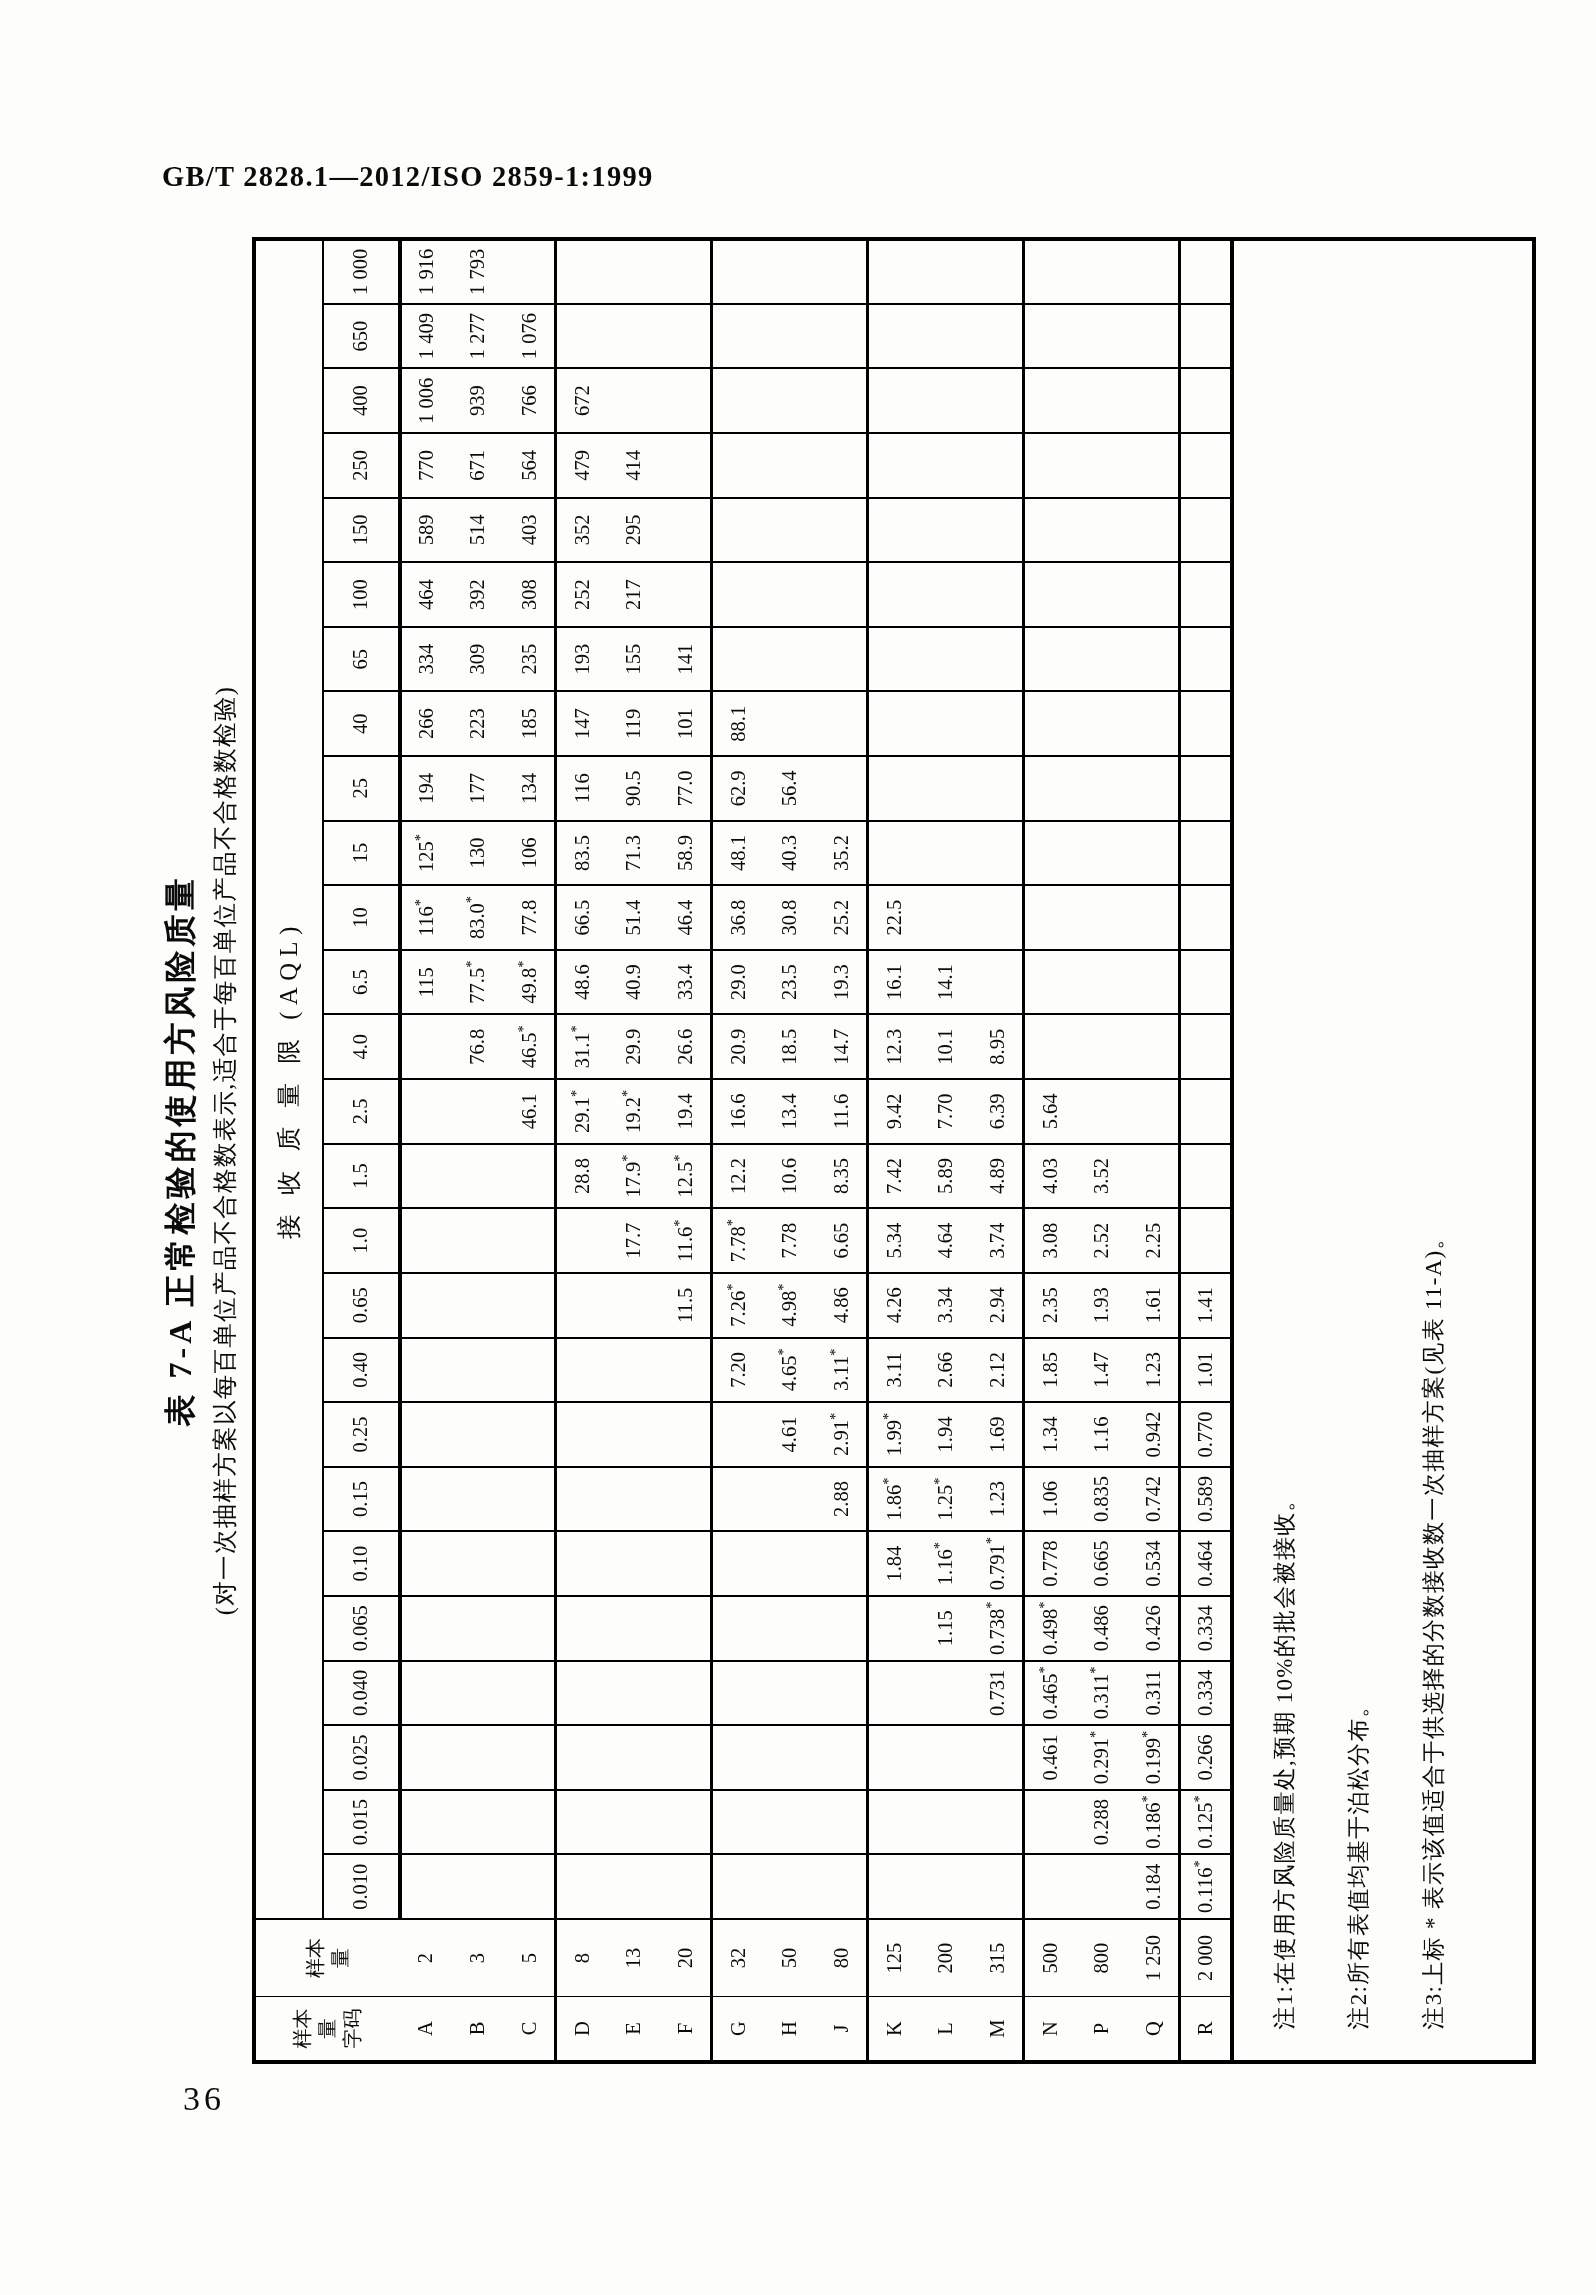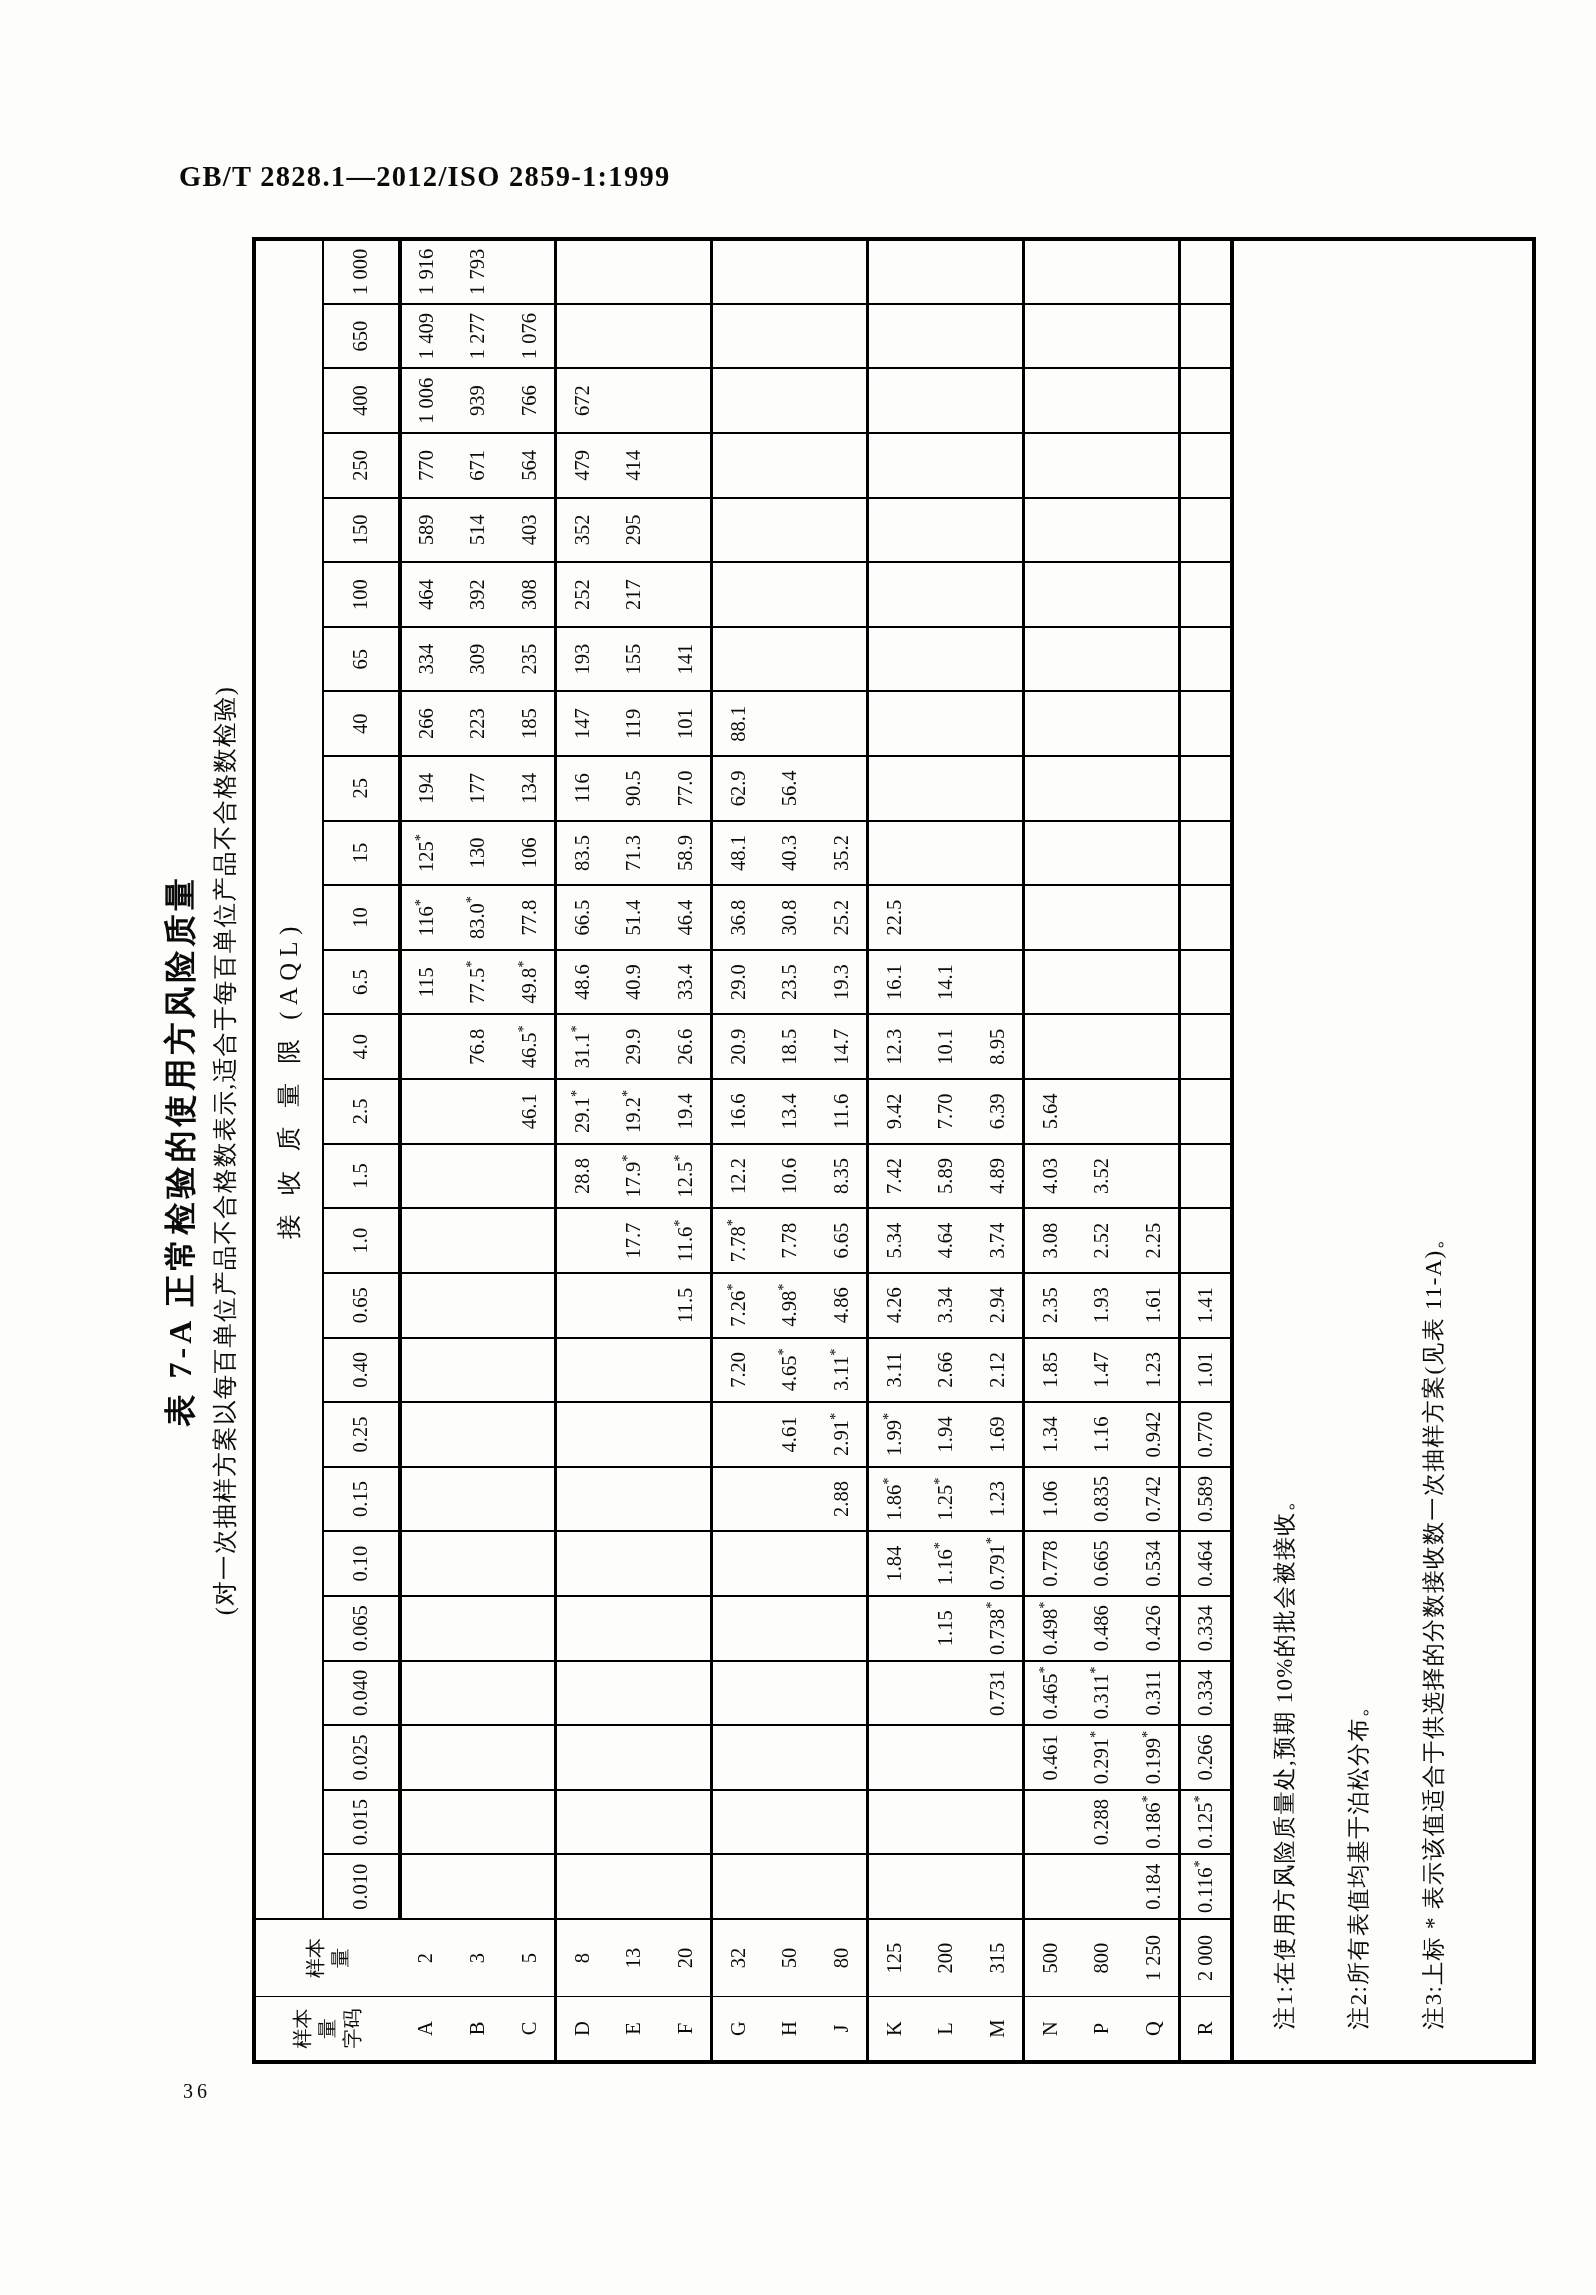--- a/index.html
+++ b/index.html
@@ -2,26 +2,26 @@
 <html style="font-size:10.6px"><head>
 <meta charset="utf-8">
 <style>
   html,body{margin:0;padding:0;}
   body{
     width:1596px;height:2295px;position:relative;overflow:hidden;
     background:#fdfdfb;color:#0b0b0b;
     font-family:"Liberation Serif","DejaVu Serif",serif;
   }
   .doc-header{
-    position:absolute;left:179px;top:161px;
+    position:absolute;left:162px;top:161px;
     font-size:28.5px;font-weight:bold;letter-spacing:1.3px;white-space:nowrap;
   }
   .page-num{
     position:absolute;left:183px;top:2080px;
-    font-size:20px;letter-spacing:4px;
+    font-size:34px;letter-spacing:4px;
   }
   
   .rot{
     position:absolute;left:159px;top:237px;
     width:1827px;height:1338px;
     transform-origin:0 0;
     transform:rotate(-90deg) translate(-1827px,0);
   }
   .titles{width:1827px;text-align:center;}
   .t1{font-size:32px;font-weight:bold;letter-spacing:4px;}

